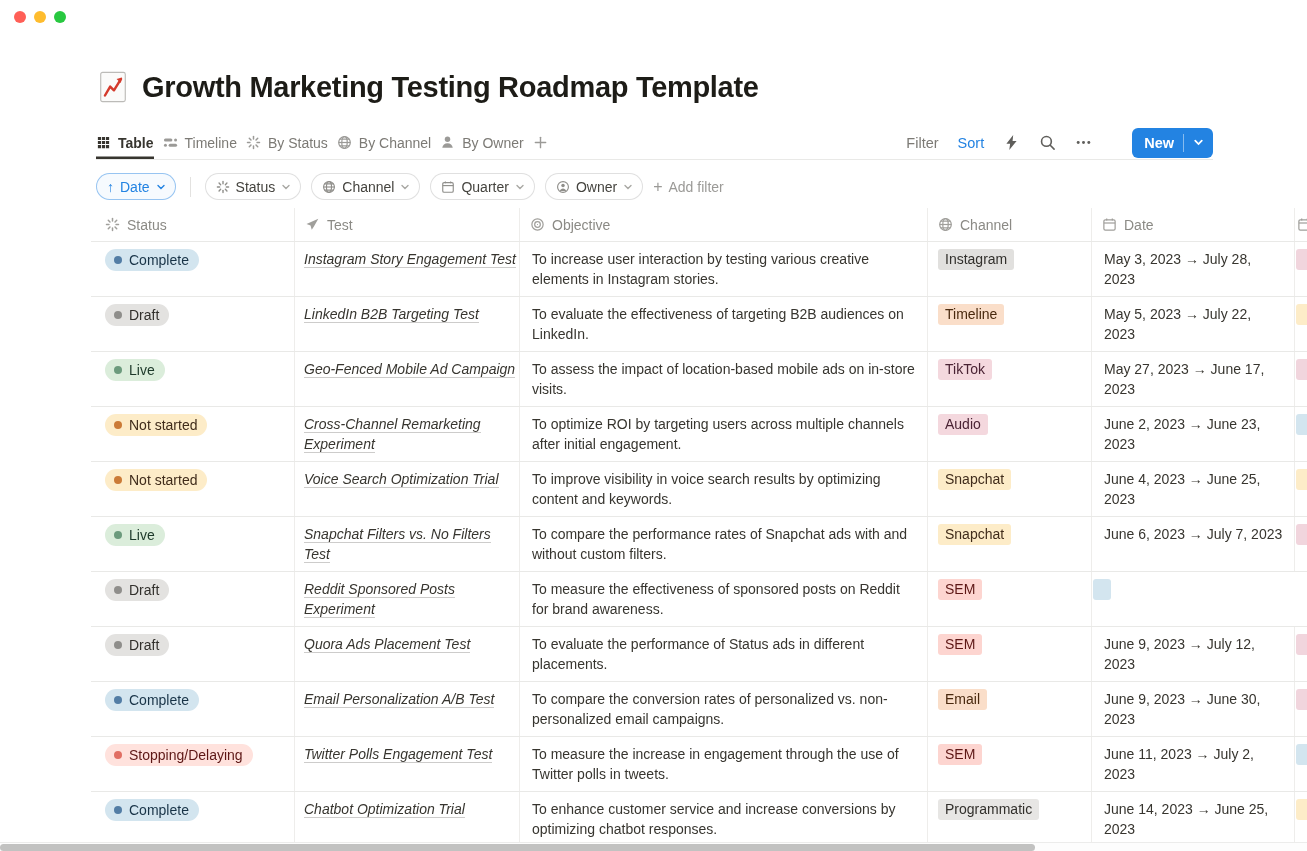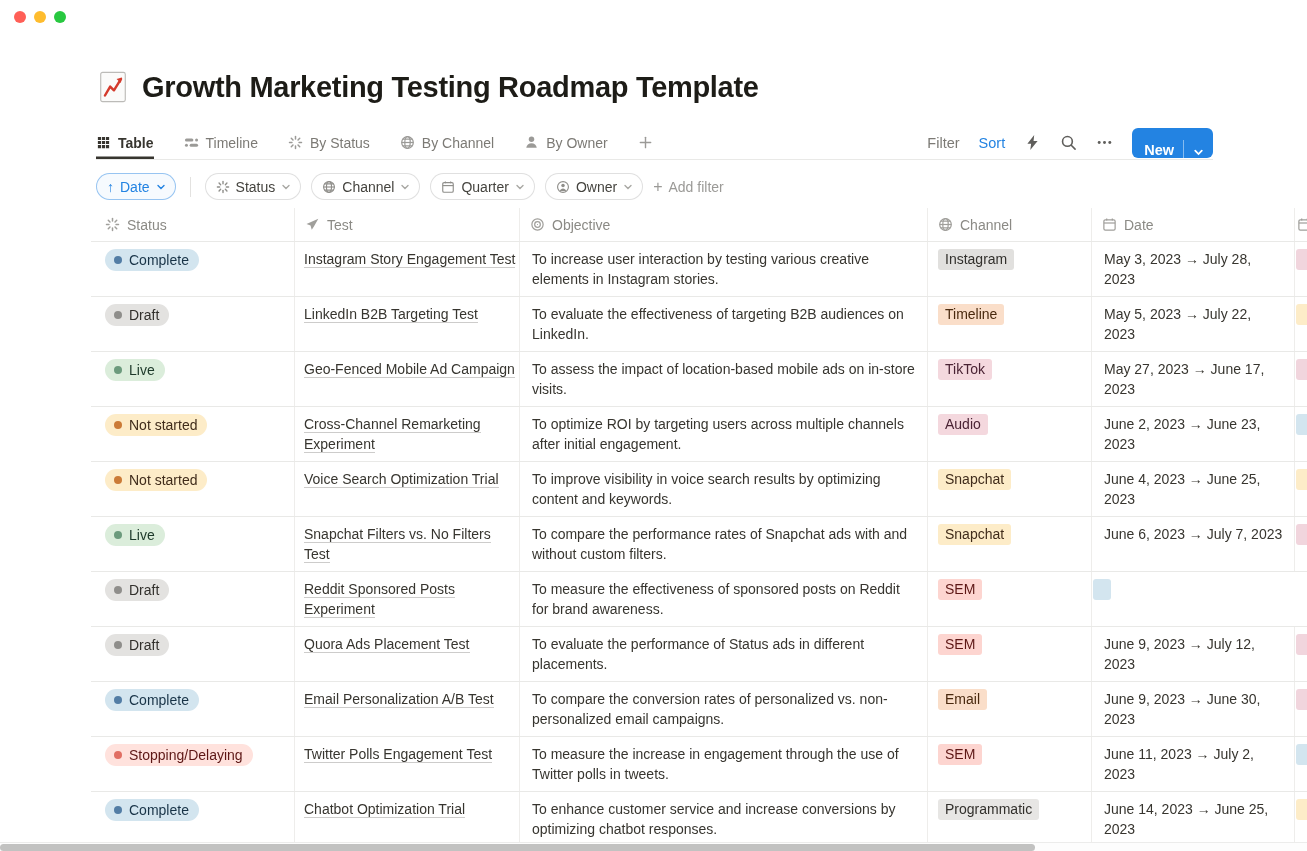--- a/index.html
+++ b/index.html
@@ -14,33 +14,33 @@
 
   
   .content { margin-left:96px; width:1117px; }
   .title-row { padding-top:70px; display:flex; align-items:center; gap:12px; }
   .page-icon { width:34px; height:34px; flex:0 0 auto; }
   h1.page-title { font-size:29px; font-weight:700; color:#1d1c17; letter-spacing:-0.3px; }
 
   
   .tabbar { margin-top:22px; display:flex; align-items:center; justify-content:space-between;
             border-bottom:1px solid #e9e9e7; height:34px; }
-  .tabs { display:flex; gap:30px; height:100%; }
+  .tabs { display:flex; gap:9px; height:100%; }
   .tab { display:flex; align-items:center; gap:7px; height:100%; font-size:14px; font-weight:500;
          color:#7c7a75; cursor:pointer; }
   .tab svg { width:15px; height:15px; color:#9b9a97; }
   .tab.active { color:#37352f; font-weight:600; box-shadow:inset 0 -2.5px 0 #37352f; }
   .tab.active svg { color:#37352f; }
   .tab-add { color:#9b9a97; font-size:14px; }
   .view-controls { display:flex; align-items:center; gap:19px; }
   .vc-text { font-size:14.5px; color:#7c7a75; cursor:pointer; }
   .vc-text.accent { color:#2383e2; }
   .vc-icon { width:17px; height:17px; color:#5f5e5b; cursor:pointer; }
-  .btn-new { display:flex; align-items:flex-end; background:#2383e2; color:#fff; border-radius:6px;
-             height:30px; overflow:hidden; cursor:pointer; }
+  .btn-new { display:flex; align-items:center; background:#2383e2; color:#fff; border-radius:6px;
+             height:30px; overflow:hidden; cursor:pointer;margin-left:21px; }
   .btn-new .label { padding:0 9px 0 12px; font-size:14.5px; font-weight:600; }
   .btn-new .split { width:1px; height:18px; background:rgba(255,255,255,0.45); }
   .btn-new .chev { padding:0 9px; display:flex; align-items:center; }
   .btn-new .chev svg { width:11px; height:11px; color:#fff; }
 
   
   .filterbar { margin-top:13px; display:flex; align-items:center; gap:10px; }
   .chip { display:inline-flex; align-items:center; gap:6px; height:27px; padding:0 9px 0 10px;
           border:1px solid rgba(15,15,15,0.13); border-radius:18px; font-size:14px; color:#45443f;
           background:#fff; cursor:pointer; white-space:nowrap; }
@@ -60,21 +60,21 @@
   .th { display:flex; align-items:center; gap:7px; color:#8b8a85; padding:0 8px 0 10px;
         border-right:1px solid #eeedeb; overflow:hidden; white-space:nowrap; cursor:pointer; }
   .th:first-child { padding-left:14px; }
   .th:last-child  { border-right:none; }
   .th svg { width:15px; height:15px; flex:0 0 auto; color:#a09f9b; }
   .trow { border-top:1px solid #e9e9e7; min-height:53px; }
   .trow:last-child { border-bottom:1px solid #e9e9e7; }
   .cell { padding:7px 10px; border-right:1px solid #eeedeb; overflow:hidden; line-height:20px; cursor:pointer; }
   .cell:last-child { border-right:none; }
   .c-status { padding-left:14px; }
-  .c-test { padding-left:9px; padding-right:1px; }
+  .c-test { padding-left:9px; padding-right:1px;font-style:italic; }
   .c-objective { padding-left:12px; color:#37352f; }
   .c-date { padding-left:12px; white-space:normal; }
   .c-partial { padding:7px 0 7px 1px; }
   .status-pill { display:inline-flex; align-items:center; gap:7px; height:22px; padding:0 10px 0 9px;
                  border-radius:12px; white-space:nowrap; }
   .status-dot { width:8px; height:8px; border-radius:50%; flex:0 0 auto; }
   .test-link { font-weight:500; color:#37352f; text-decoration:none;
                border-bottom:1px solid rgba(55,53,47,0.25); cursor:pointer; }
   .channel-badge { display:inline-block; padding:1px 7px; border-radius:3px; line-height:19px; white-space:nowrap; }
   .edge-badge { display:inline-block; width:18px; height:21px; border-radius:3px; }

